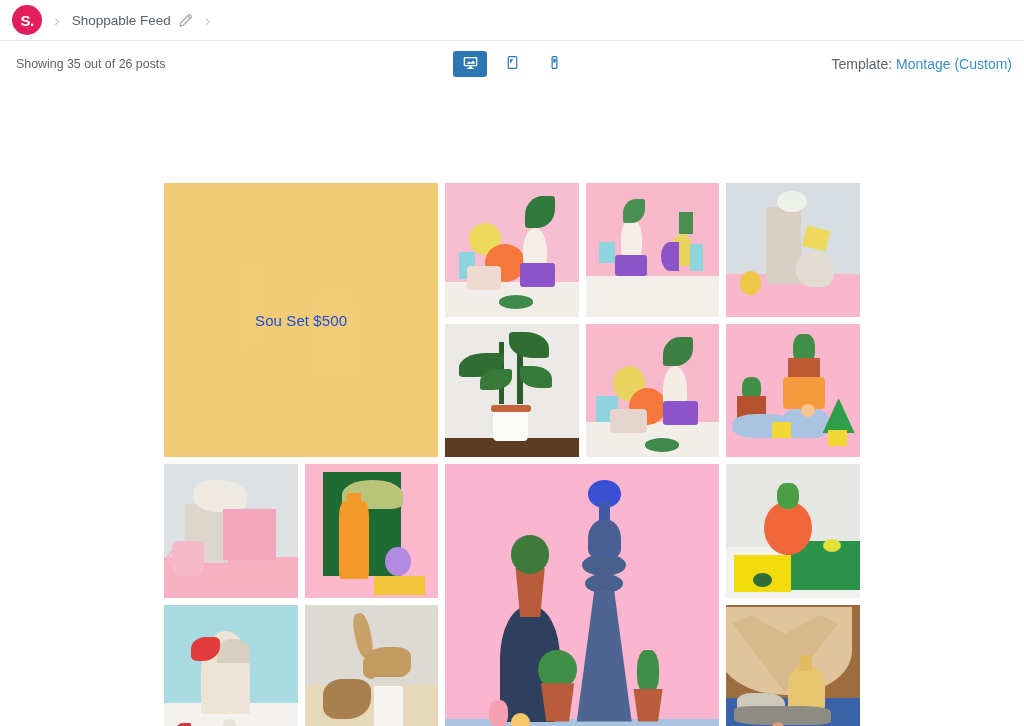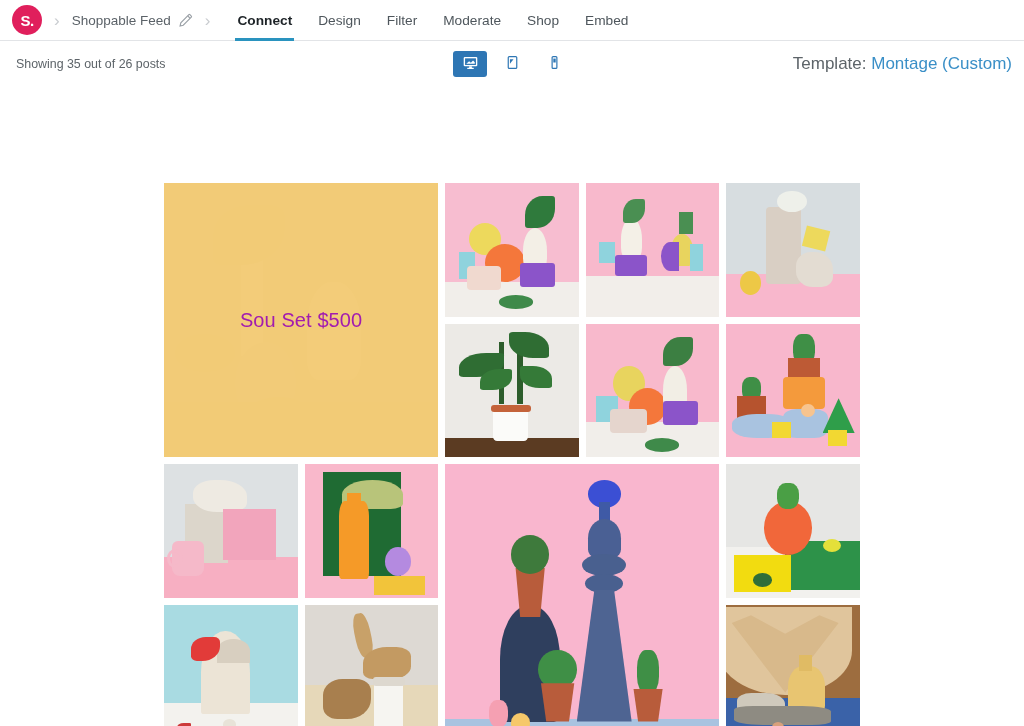--- a/index.html
+++ b/index.html
@@ -64,21 +64,21 @@
     display: flex; align-items: center; gap: 8px;
   }
   .dev-btn {
     width: 34px; height: 26px; border-radius: 3px;
     display: flex; align-items: center; justify-content: center;
     cursor: pointer; background: transparent;
   }
   .dev-btn.active { background: #2e76b4; }
   .template-wrap {
     position: absolute; right: 12px;
-    font-size: 17px; color: #5d6469; white-space: nowrap;
+    font-size: 14px; color: #5d6469; white-space: nowrap;
   }
   .template-link { color: #3a8fc7; cursor: pointer; }
 
   
   .stage {
     width: 1024px;
     height: 639px;
     background: #ffffff;
     position: relative;
   }
@@ -94,48 +94,40 @@
   .tile { position: relative; overflow: hidden; background: #e8e8e8; }
   .tile .ph { position: absolute; inset: 0; }
   .span2 { grid-column: span 2; grid-row: span 2; }
 
   .overlay {
     position: absolute; inset: 0;
     background: rgba(243,203,118,0.90);
     display: flex; align-items: center; justify-content: center;
   }
   .overlay-text {
-    font-size: 20px; color: #a21caf; letter-spacing: 0.1px;
+    font-size: 15px; color: #1d4ed8; letter-spacing: 0.1px;
   }
   .sh { position:absolute; }
   .r { border-radius: 50%; }
 </style>
 </head>
 <body>
 
 <div class="topbar">
   <div class="logo">S.</div>
   <span class="crumb-sep">›</span>
   <span class="crumb-label">Shoppable Feed</span>
   <span class="pencil-icon">
     <svg width="15" height="15" viewBox="0 0 16 16">
       <path d="M11.6 1.8c.3-.3.8-.3 1.1 0l1.5 1.5c.3.3.3.8 0 1.1L5.6 13 2.2 13.8 3 10.4z" fill="none" stroke="#9aa0a6" stroke-width="1.2"></path>
       <path d="M10.4 3.1l2.5 2.5" stroke="#9aa0a6" stroke-width="1.2" fill="none"></path>
     </svg>
   </span>
   <span class="crumb-sep">›</span>
 
-  <div class="tabs">
-    <div class="tab active">Connect</div>
-    <div class="tab">Design</div>
-    <div class="tab">Filter</div>
-    <div class="tab">Moderate</div>
-    <div class="tab">Shop</div>
-    <div class="tab">Embed</div>
-  </div>
 </div>
 
 <div class="subbar">
   <div class="showing">Showing 35 out of 26 posts</div>
 
   <div class="devices">
     <div class="dev-btn active">
       <span>
         <svg width="17" height="17" viewBox="0 0 20 20">
           <rect x="2" y="3.5" width="16" height="11" rx="1.3" fill="#ffffff"></rect>

